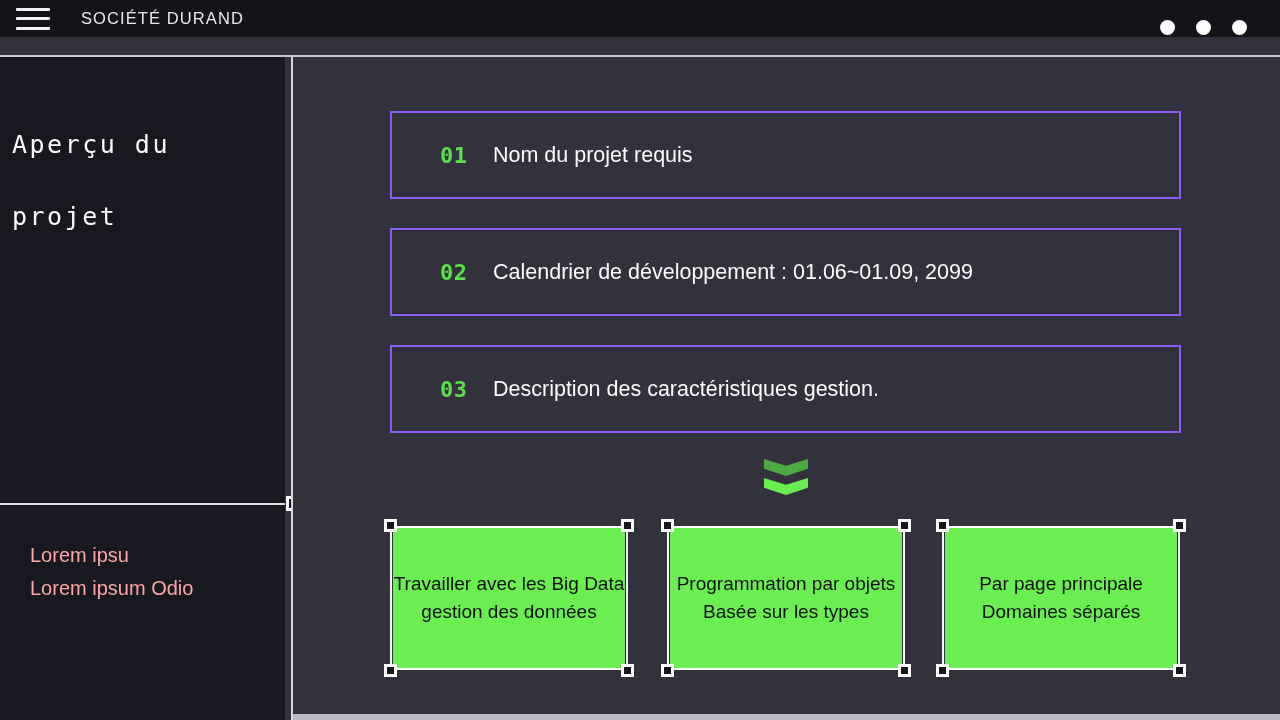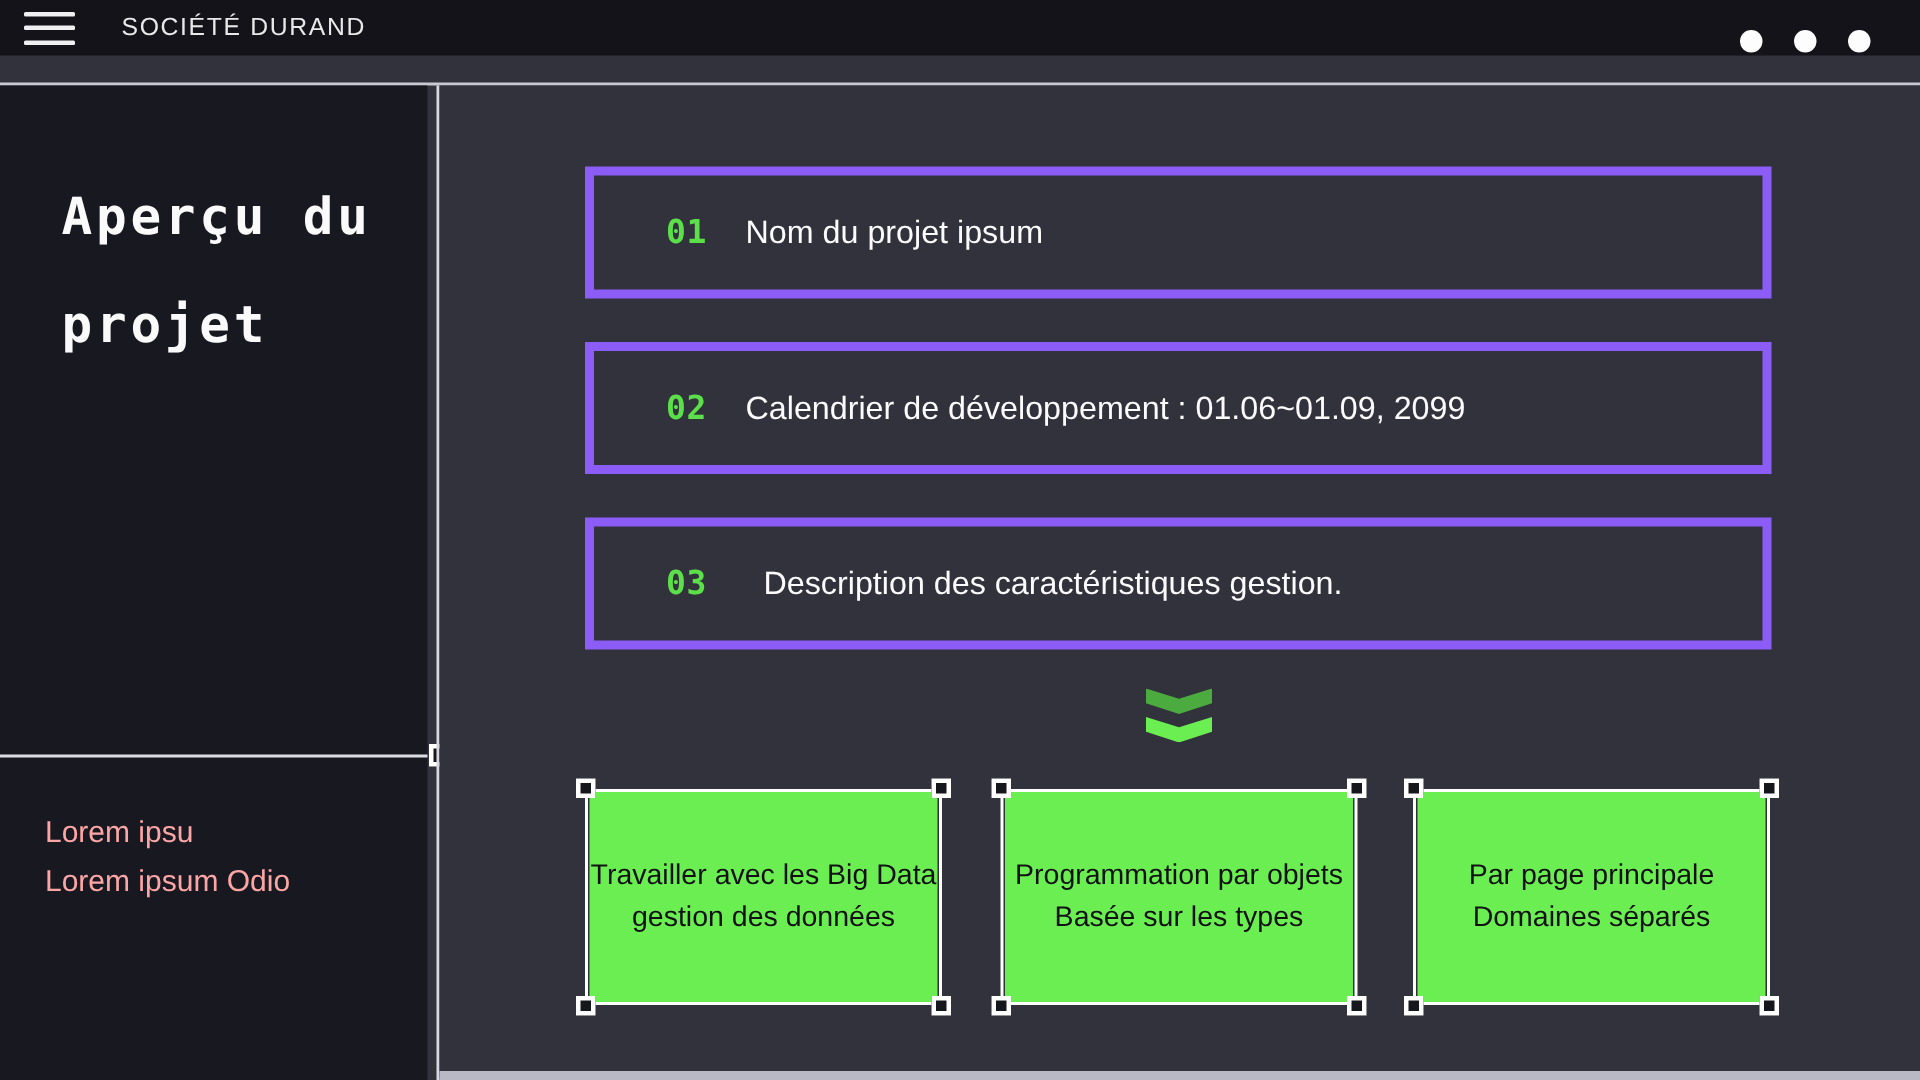--- a/index.html
+++ b/index.html
@@ -35,24 +35,24 @@
   .topbar-underline{
     position:absolute; left:0; top:55px; width:1280px; height:2px; background:#c9c9d2;
   }
 
   
   .sidebar{
     position:absolute; left:0; top:57px; width:285px; height:663px;
     background:#181820;
   }
   .sidebar-title{
-    position:absolute; left:41px; top:52px; width:255px;
+    position:absolute; left:12px; top:52px; width:255px;
     color:#fafafa;
     font-family:"DejaVu Sans Mono", monospace;
-    font-size:34px; font-weight:700;
+    font-size:25px; font-weight:400;
     line-height:72px; letter-spacing:2.5px;
     white-space:pre-line;
   }
   .sidebar-divider{
     position:absolute; left:0; top:446px; width:285px; height:2px; background:#dcdce4;
   }
   .handle{
     position:absolute; width:15px; height:15px;
     background:#16161d; border:3px solid #ffffff;
   }
@@ -66,26 +66,26 @@
     position:absolute; left:291px; top:57px; width:2px; height:663px; background:#d7d7e0;
   }
 
   
   .main{
     position:absolute; left:293px; top:57px; width:987px; height:661px;
     background:#32323c;
   }
   .row{
     position:absolute; left:97px; width:791px; height:88px;
-    border:6px solid #8b5cf6;
+    border:2px solid #8b5cf6;
     display:flex; align-items:center;
   }
   .row-1{ top:54px; }
   .row-2{ top:171px; }
-  .row-3{ top:288px;gap:12px; }
+  .row-3{ top:288px; }
   .row-num{
     margin-left:48px; width:44px;
     color:#5ce04a;
     font-family:"DejaVu Sans Mono", monospace;
     font-size:22px; font-weight:700; letter-spacing:0.5px;
   }
   .row-text{
     margin-left:9px; color:#fbfbfd; font-size:21.5px; white-space:nowrap;
   }
 
@@ -157,21 +157,21 @@
   <div class="sidebar-sub">Lorem ipsu
 Lorem ipsum Odio</div>
 </div>
 <div class="handle sb-handle"></div>
 <div class="v-divider"></div>
 
 <div class="main">
 
   <div class="row row-1">
     <div class="row-num">01</div>
-    <div class="row-text">Nom du projet ipsum</div>
+    <div class="row-text">Nom du projet requis</div>
   </div>
 
   <div class="row row-2">
     <div class="row-num">02</div>
     <div class="row-text">Calendrier de développement : 01.06~01.09, 2099</div>
   </div>
 
   <div class="row row-3">
     <div class="row-num">03</div>
     <div class="row-text">Description des caractéristiques gestion.</div>

